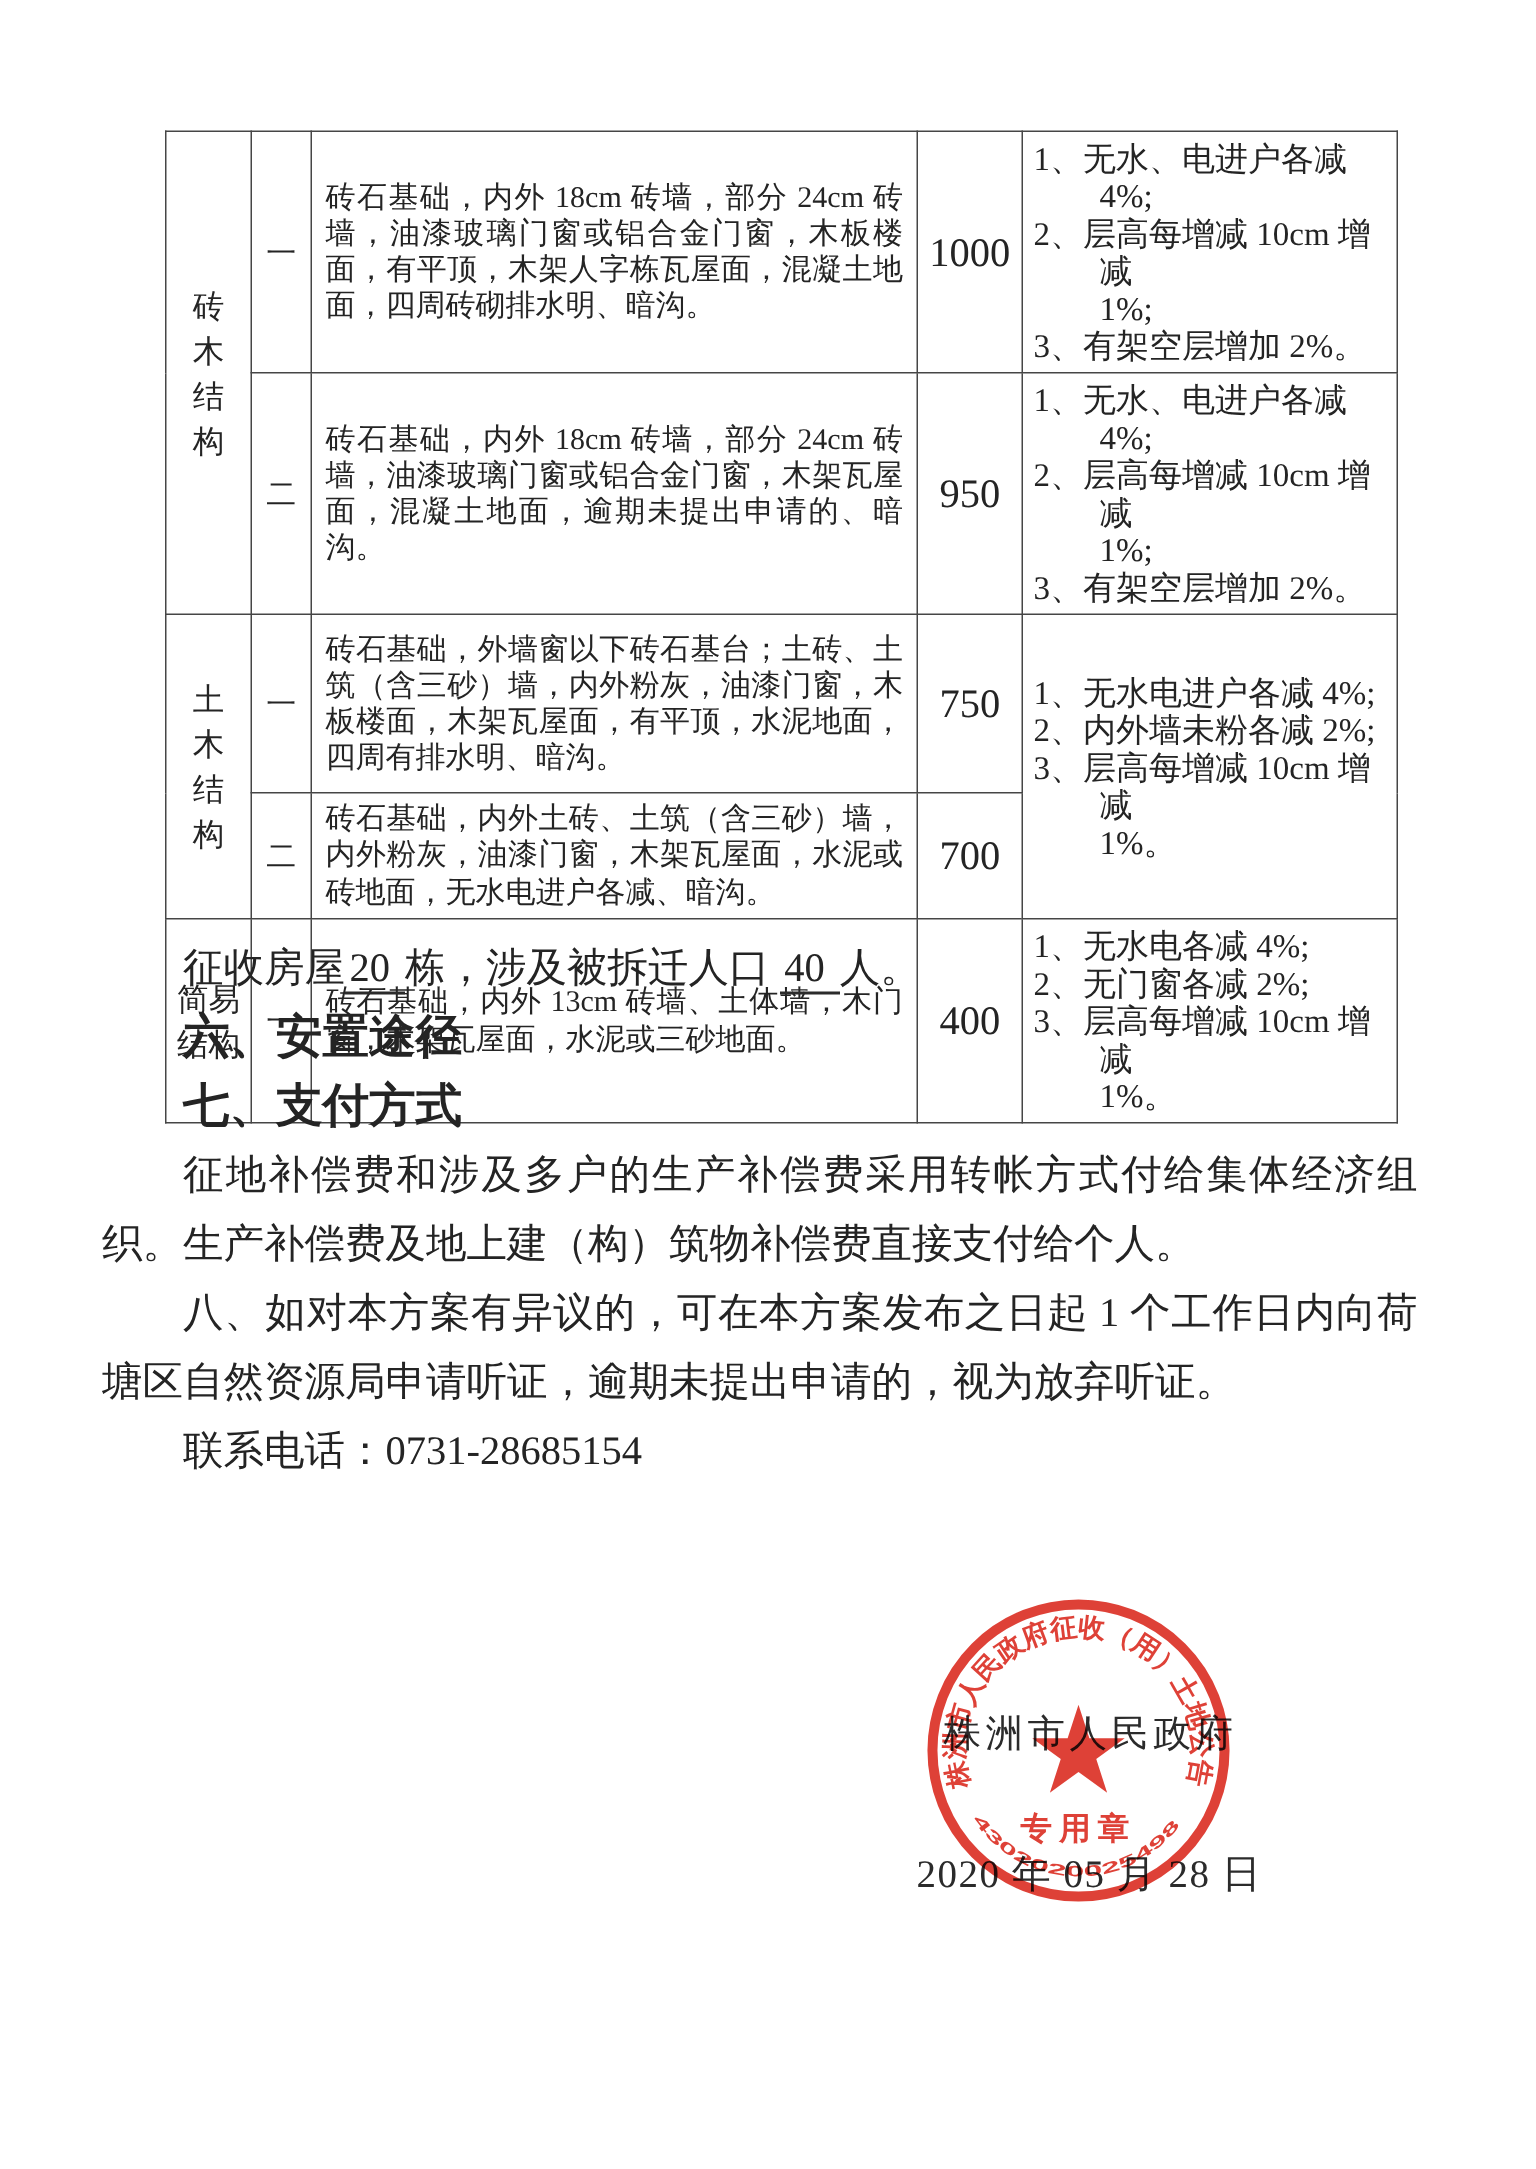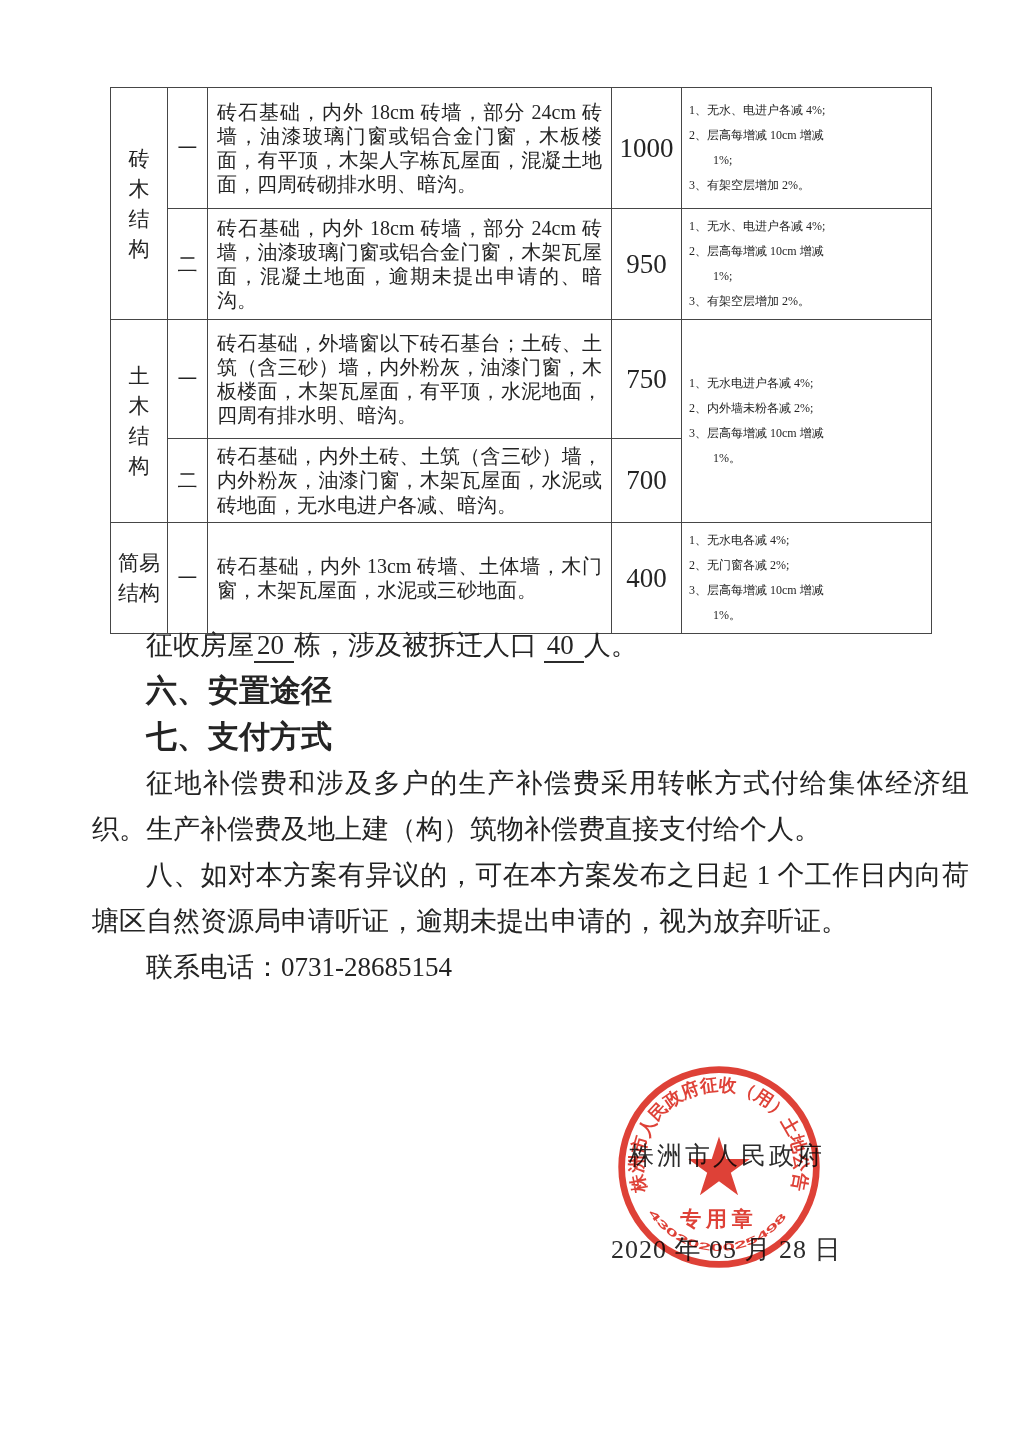--- a/index.html
+++ b/index.html
@@ -17,26 +17,26 @@
   }
   .comp-table td {
     border:1.6px solid #464646;
     vertical-align:middle;
     overflow:hidden;
   }
   .cat-cell  { text-align:center; font-size:21px; line-height:30px; white-space:pre-line; }
   .grade-cell{ text-align:center; font-size:20px; }
   .desc-cell { font-size:20px; line-height:24.2px; padding:4px 9px; text-align:justify; }
   .value-cell{ text-align:center; font-size:27px; font-family:"Liberation Serif",serif; }
-  .remark-cell{ font-size:12px; line-height:25px; padding:5px 5px 5px 7px; }
+  .remark-cell{ font-size:22px; line-height:25px; padding:5px 5px 5px 7px; }
   .remark-item{ padding-left:2em; text-indent:-2em; white-space:pre-line; }
 
   
   .bodytext {
-    position:absolute; left:92px; top:622px; width:877px;
+    position:absolute; left:68px; top:622px; width:877px;
     font-size:27px; line-height:46px; text-align:justify;
   }
   .bodytext p { margin:0; text-indent:54px; }
   .bodytext h3 {
     margin:0; font-size:31px; line-height:46px; text-indent:54px;
     font-weight:700; font-family:"Liberation Sans","DejaVu Sans",sans-serif;
   }
   .blank {
     border-bottom:2px solid #2b2b2b;
     padding:0 10px 1px 3px;

